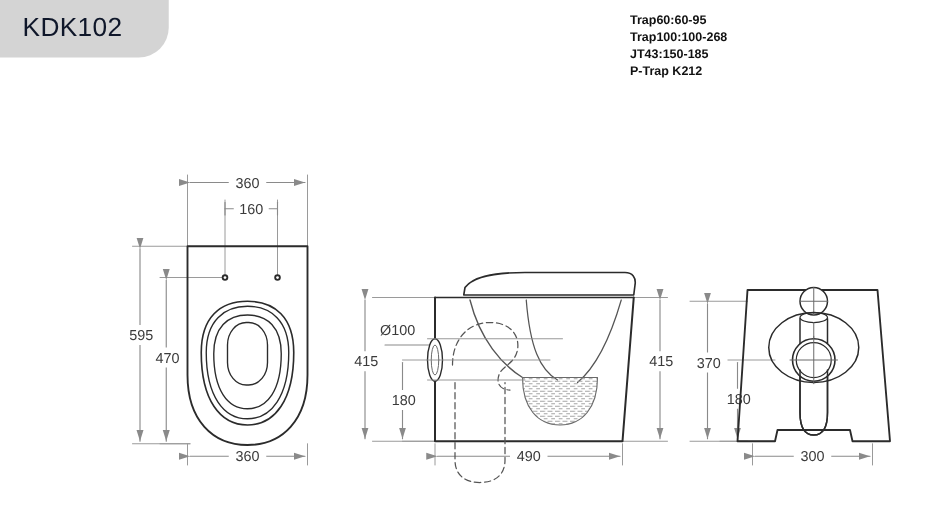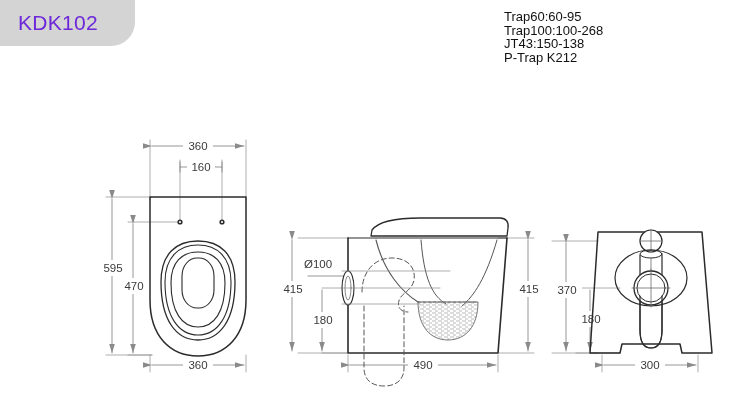--- a/index.html
+++ b/index.html
@@ -31,33 +31,34 @@
     background: #d4d4d4;
     border-bottom-right-radius: 24px;
     box-sizing: border-box;
   }
   .title-badge .title-text {
     position: absolute;
     left: 18px;
     top: 11px;
     font-size: 21px;
     letter-spacing: 0.3px;
-    color: #6d28d9;
+    color: #0f172a;
     font-family: "Liberation Sans", sans-serif;
     white-space: nowrap;
   }
   
   .spec-block {
     position: absolute;
     left: 504px;
     top: 10px;
-    font-size: 13px;
+    font-size: 10px;
     line-height: 13.6px;
     color: #111111;
     white-space: nowrap;
+    font-weight: bold;
   }
   .spec-line { display: block; }
   
   .drawing {
     position: absolute;
     left: 0;
     top: 0;
   }
   .dim-text {
     font-family: "Liberation Sans", sans-serif;
@@ -70,21 +71,21 @@
 
 <div id="root">
 
   <div class="title-badge">
     <span class="title-text">KDK102</span>
   </div>
 
   <div class="spec-block">
     <span class="spec-line">Trap60:60-95</span>
     <span class="spec-line">Trap100:100-268</span>
-    <span class="spec-line">JT43:150-138</span>
+    <span class="spec-line">JT43:150-185</span>
     <span class="spec-line">P-Trap K212</span>
   </div>
 
   <svg class="drawing" width="750" height="412" viewBox="0 0 750 412">
 
     <defs>
 
       <marker id="arrL" markerWidth="10" markerHeight="8" refX="9" refY="4" orient="auto" markerUnits="userSpaceOnUse">
         <path d="M9,4 L0,1.2 L0,6.8 Z" fill="#8a8a8a"></path>
       </marker>

